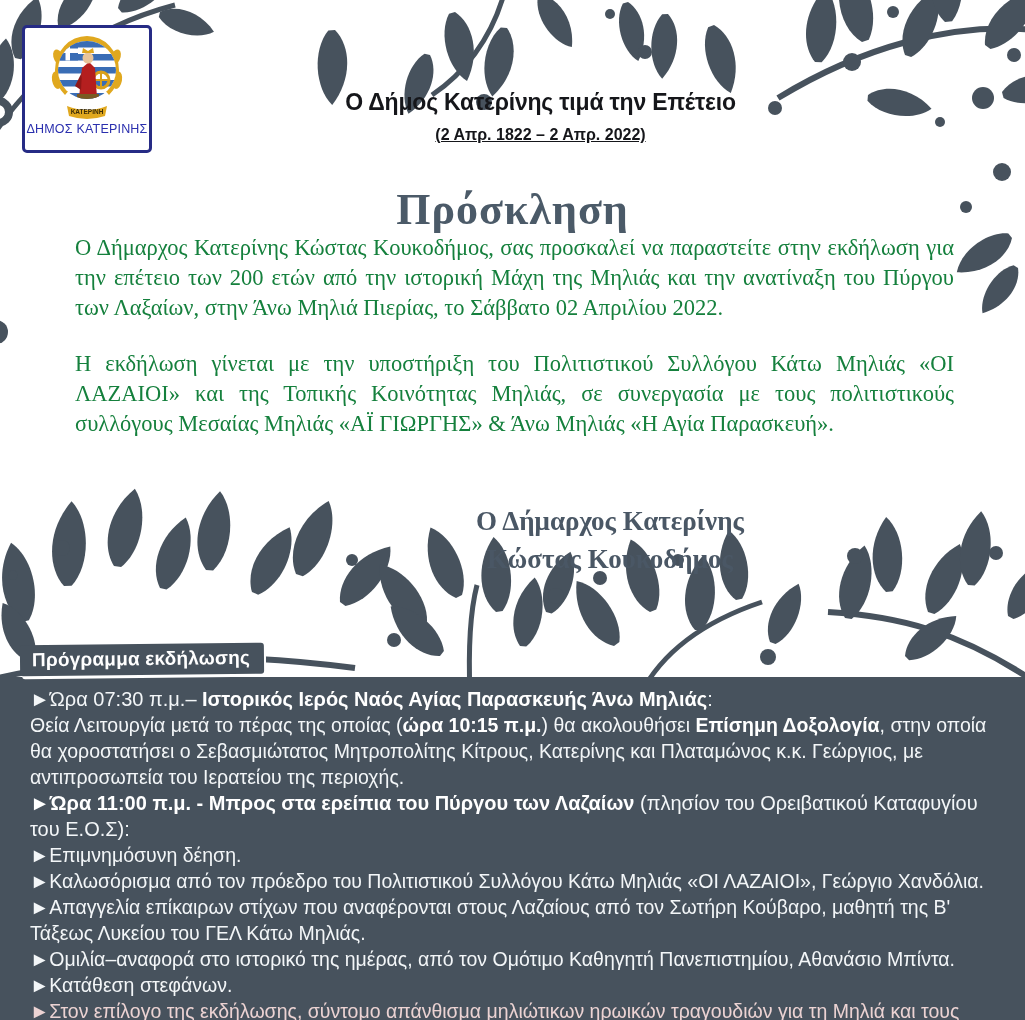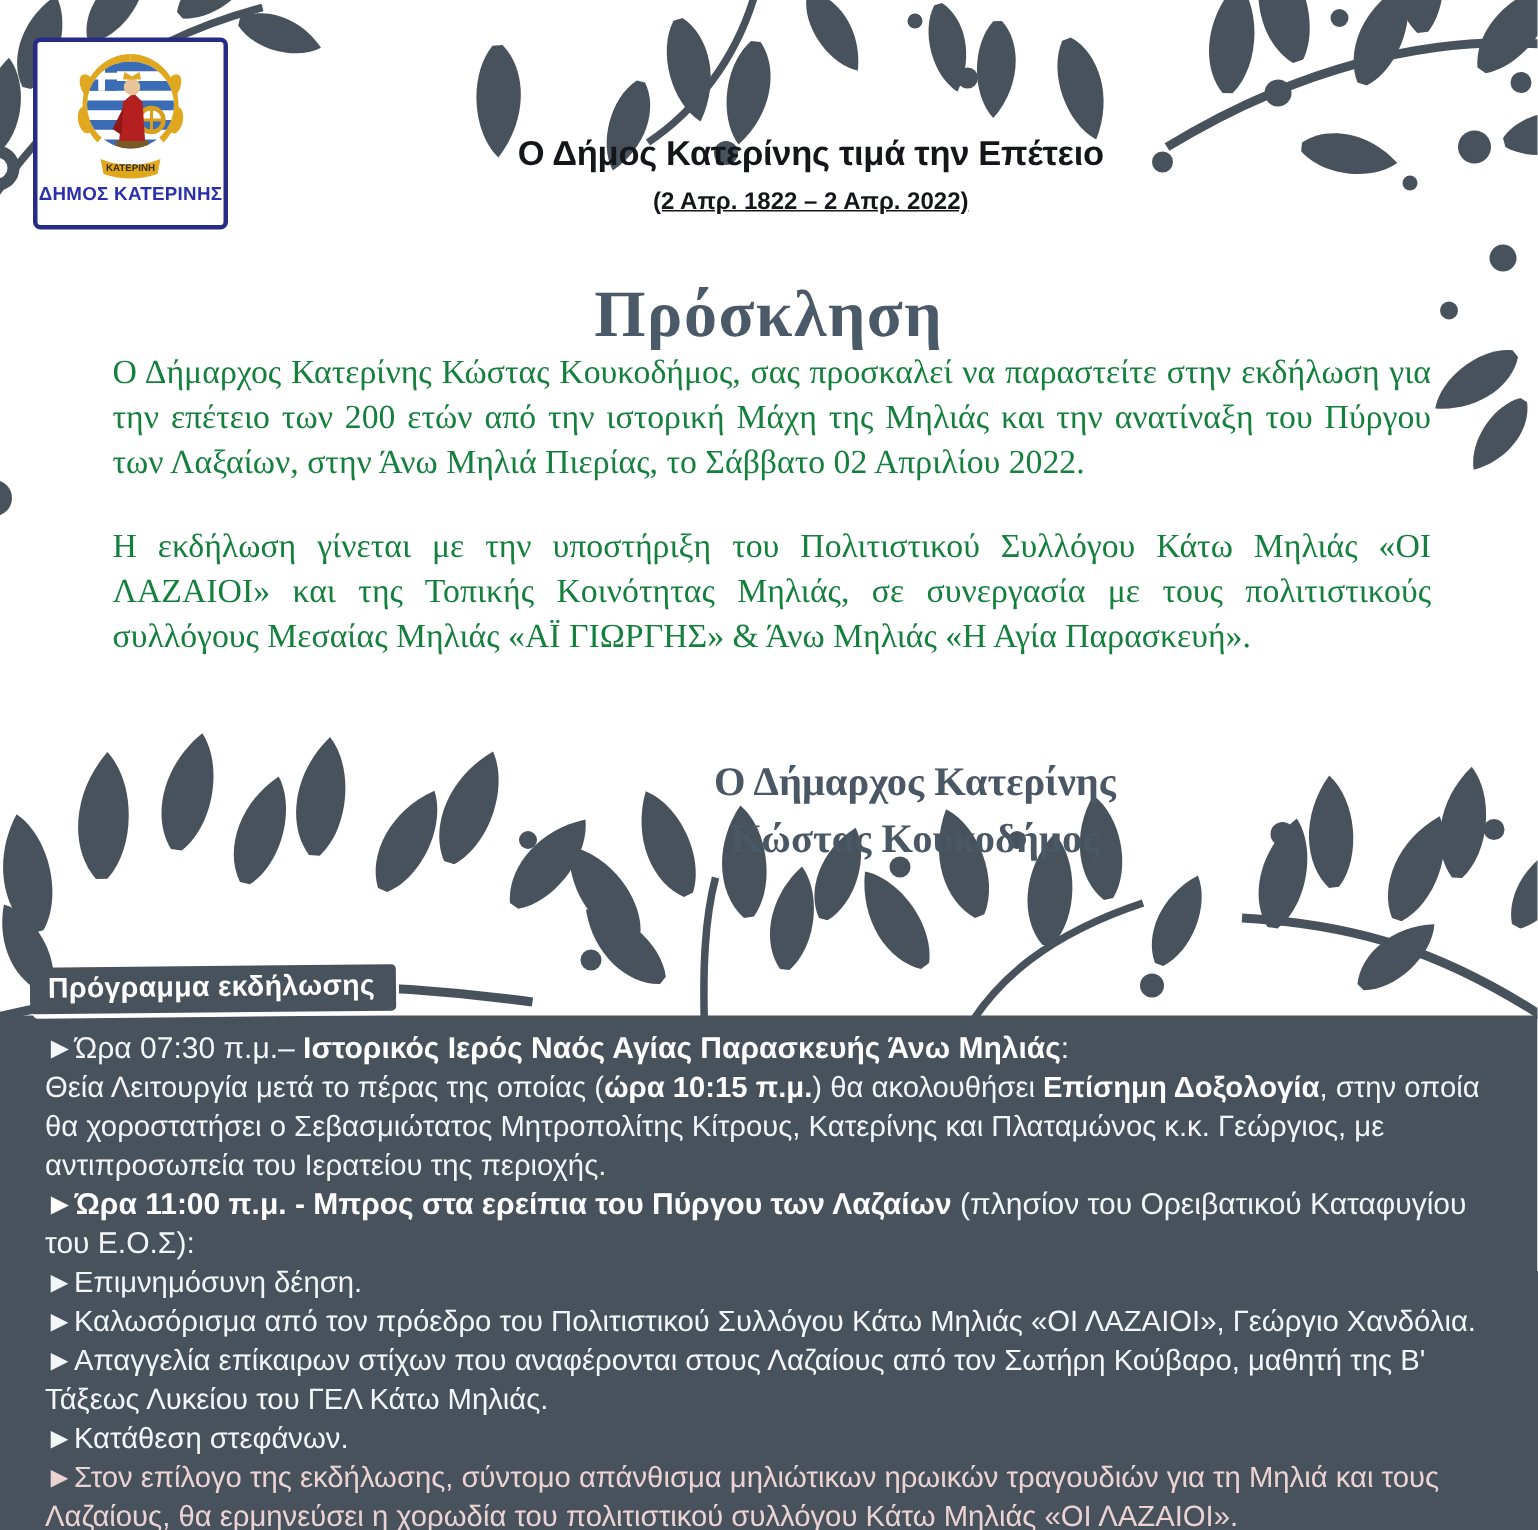--- a/index.html
+++ b/index.html
@@ -7,21 +7,21 @@
        font-family:"Liberation Sans",sans-serif;}
   .abs{position:absolute;}
 
   
   #deco{position:absolute;left:0;top:0;z-index:1;pointer-events:none;}
 
   
   .logo-box{left:22px;top:25px;width:124px;height:122px;background:#ffffff;
             border:3px solid #262b85;border-radius:5px;z-index:3;
             display:flex;flex-direction:column;align-items:center;justify-content:flex-start;}
-  .logo-caption{font-size:12.5px;font-weight:bold;color:#2a2fae;letter-spacing:.2px;margin-top:-2px;}
+  .logo-caption{font-size:12.5px;font-weight:normal;color:#2a2fae;letter-spacing:.2px;margin-top:-2px;}
 
   
   .header{left:0;top:86px;width:100%;text-align:center;z-index:2;color:#15161a;margin-left:28px;}
   .header .h1{font-size:23px;font-weight:bold;line-height:32px;letter-spacing:-.2px;}
   .header .h2{font-size:16px;font-weight:bold;line-height:28px;margin-top:3px;text-decoration:underline;}
   .invitation{left:0;top:184px;width:100%;text-align:center;z-index:2;
               font-family:Liberation Serif, serif;font-size:44px;font-weight:bold;
               color:#4b5a68;letter-spacing:1px;}
 
   
@@ -227,15 +227,16 @@
 
 <div class="abs program-tag">Πρόγραμμα εκδήλωσης</div>
 
 <div class="abs footer">
   <p class="head"><span>►Ώρα 07:30 π.μ.– </span><b>Ιστορικός Ιερός Ναός Αγίας Παρασκευής Άνω Μηλιάς</b><span>:</span></p>
   <p><span>Θεία Λειτουργία μετά το πέρας της οποίας (</span><b>ώρα 10:15 π.μ.</b><span>) θα ακολουθήσει </span><b>Επίσημη Δοξολογία</b><span>, στην οποία θα χοροστατήσει ο Σεβασμιώτατος Μητροπολίτης Κίτρους, Κατερίνης και Πλαταμώνος κ.κ. Γεώργιος, με αντιπροσωπεία του Ιερατείου της περιοχής.</span></p>
   <p class="head"><b>►Ώρα 11:00 π.μ. - Μπρος στα ερείπια του Πύργου των Λαζαίων</b><span> (πλησίον του Ορειβατικού Καταφυγίου του Ε.Ο.Σ):</span></p>
   <p>►Επιμνημόσυνη δέηση.</p>
   <p>►Καλωσόρισμα από τον πρόεδρο του Πολιτιστικού Συλλόγου Κάτω Μηλιάς «ΟΙ ΛΑΖΑΙΟΙ», Γεώργιο Χανδόλια.</p>
   <p>►Απαγγελία επίκαιρων στίχων που αναφέρονται στους Λαζαίους από τον Σωτήρη Κούβαρο, μαθητή της Β' Τάξεως Λυκείου του ΓΕΛ  Κάτω Μηλιάς.</p>
+  <p>►Ομιλία–αναφορά στο ιστορικό της ημέρας, από τον Ομότιμο Καθηγητή Πανεπιστημίου, Αθανάσιο Μπίντα.</p>
   <p>►Κατάθεση στεφάνων.</p>
   <p class="pink">►Στον επίλογο της εκδήλωσης, σύντομο απάνθισμα μηλιώτικων ηρωικών τραγουδιών για τη Μηλιά και τους Λαζαίους, θα ερμηνεύσει η χορωδία του πολιτιστικού συλλόγου Κάτω Μηλιάς «ΟΙ ΛΑΖΑΙΟΙ».</p>
 </div>
 
 </body></html>

